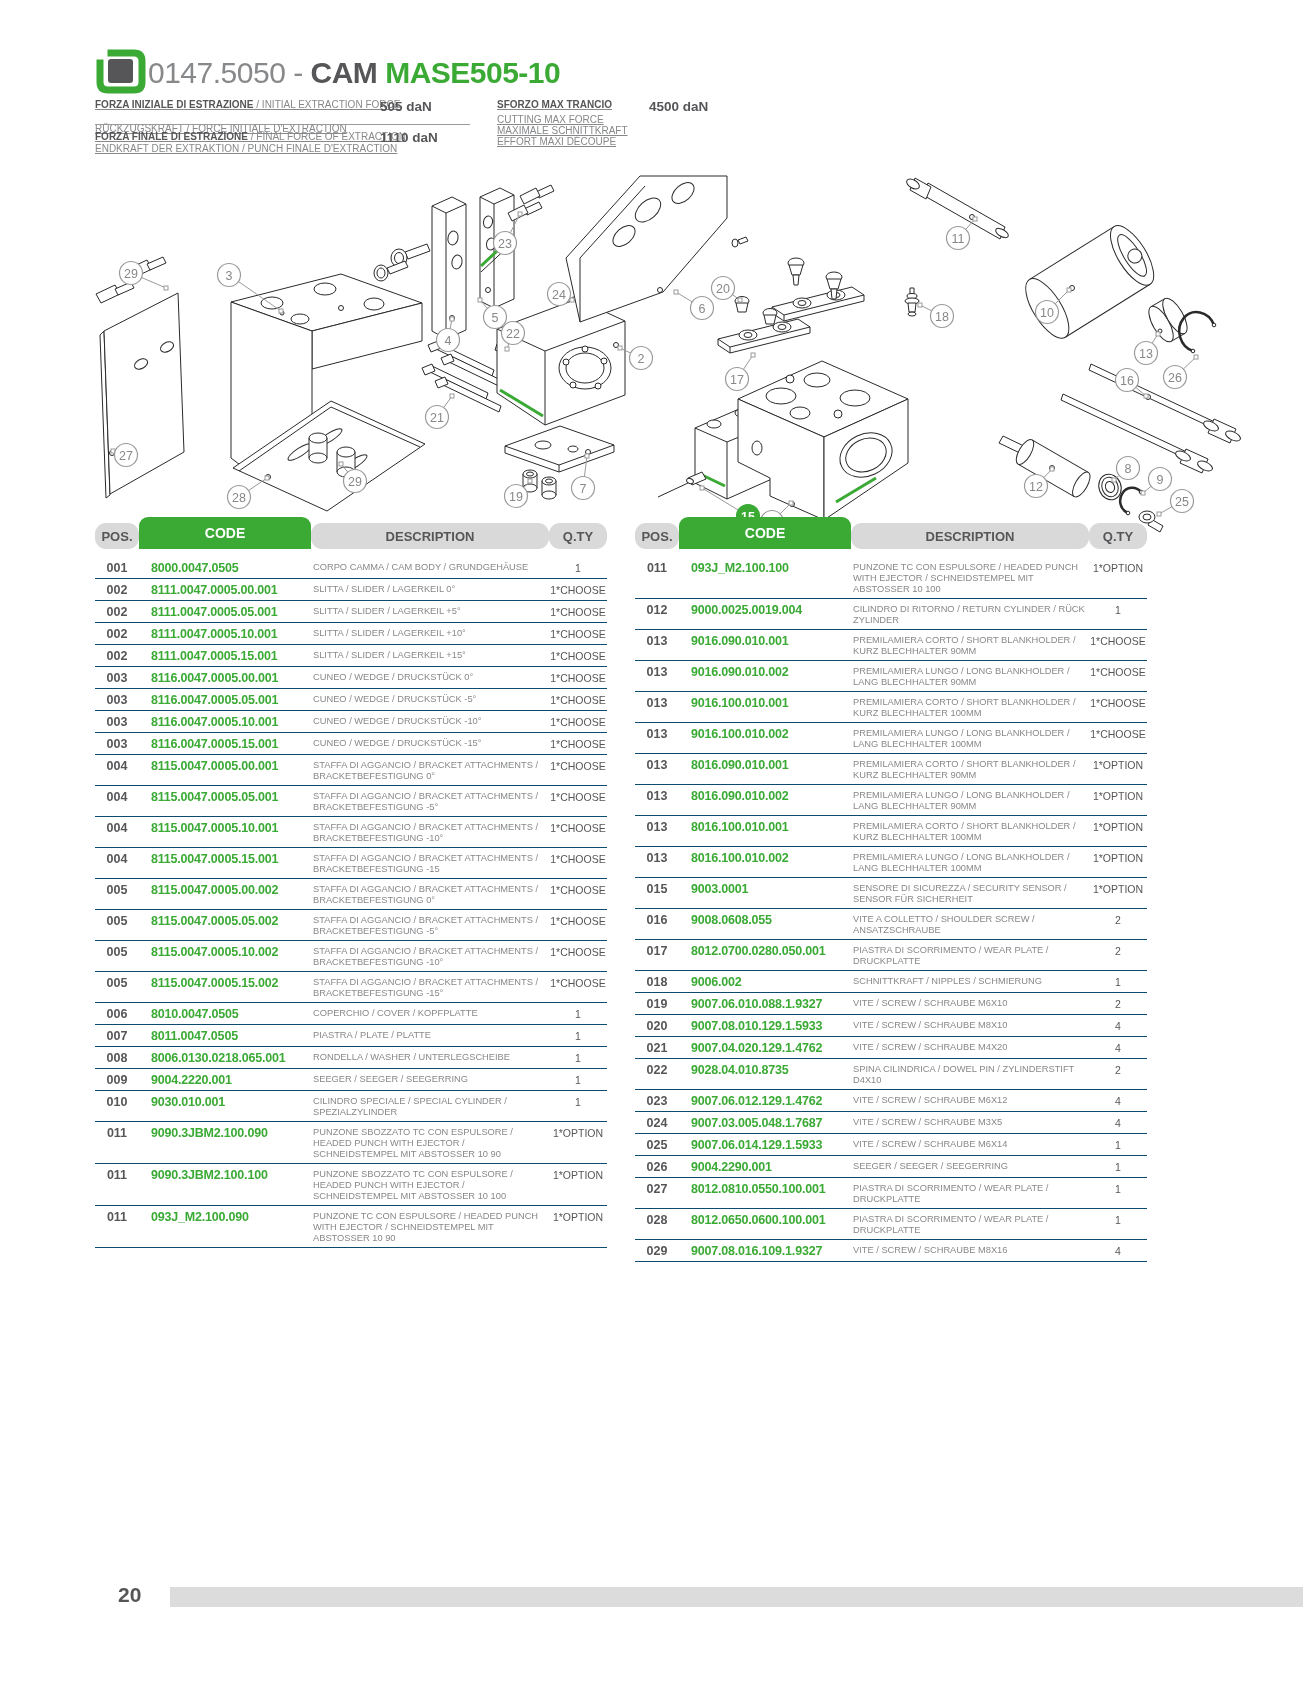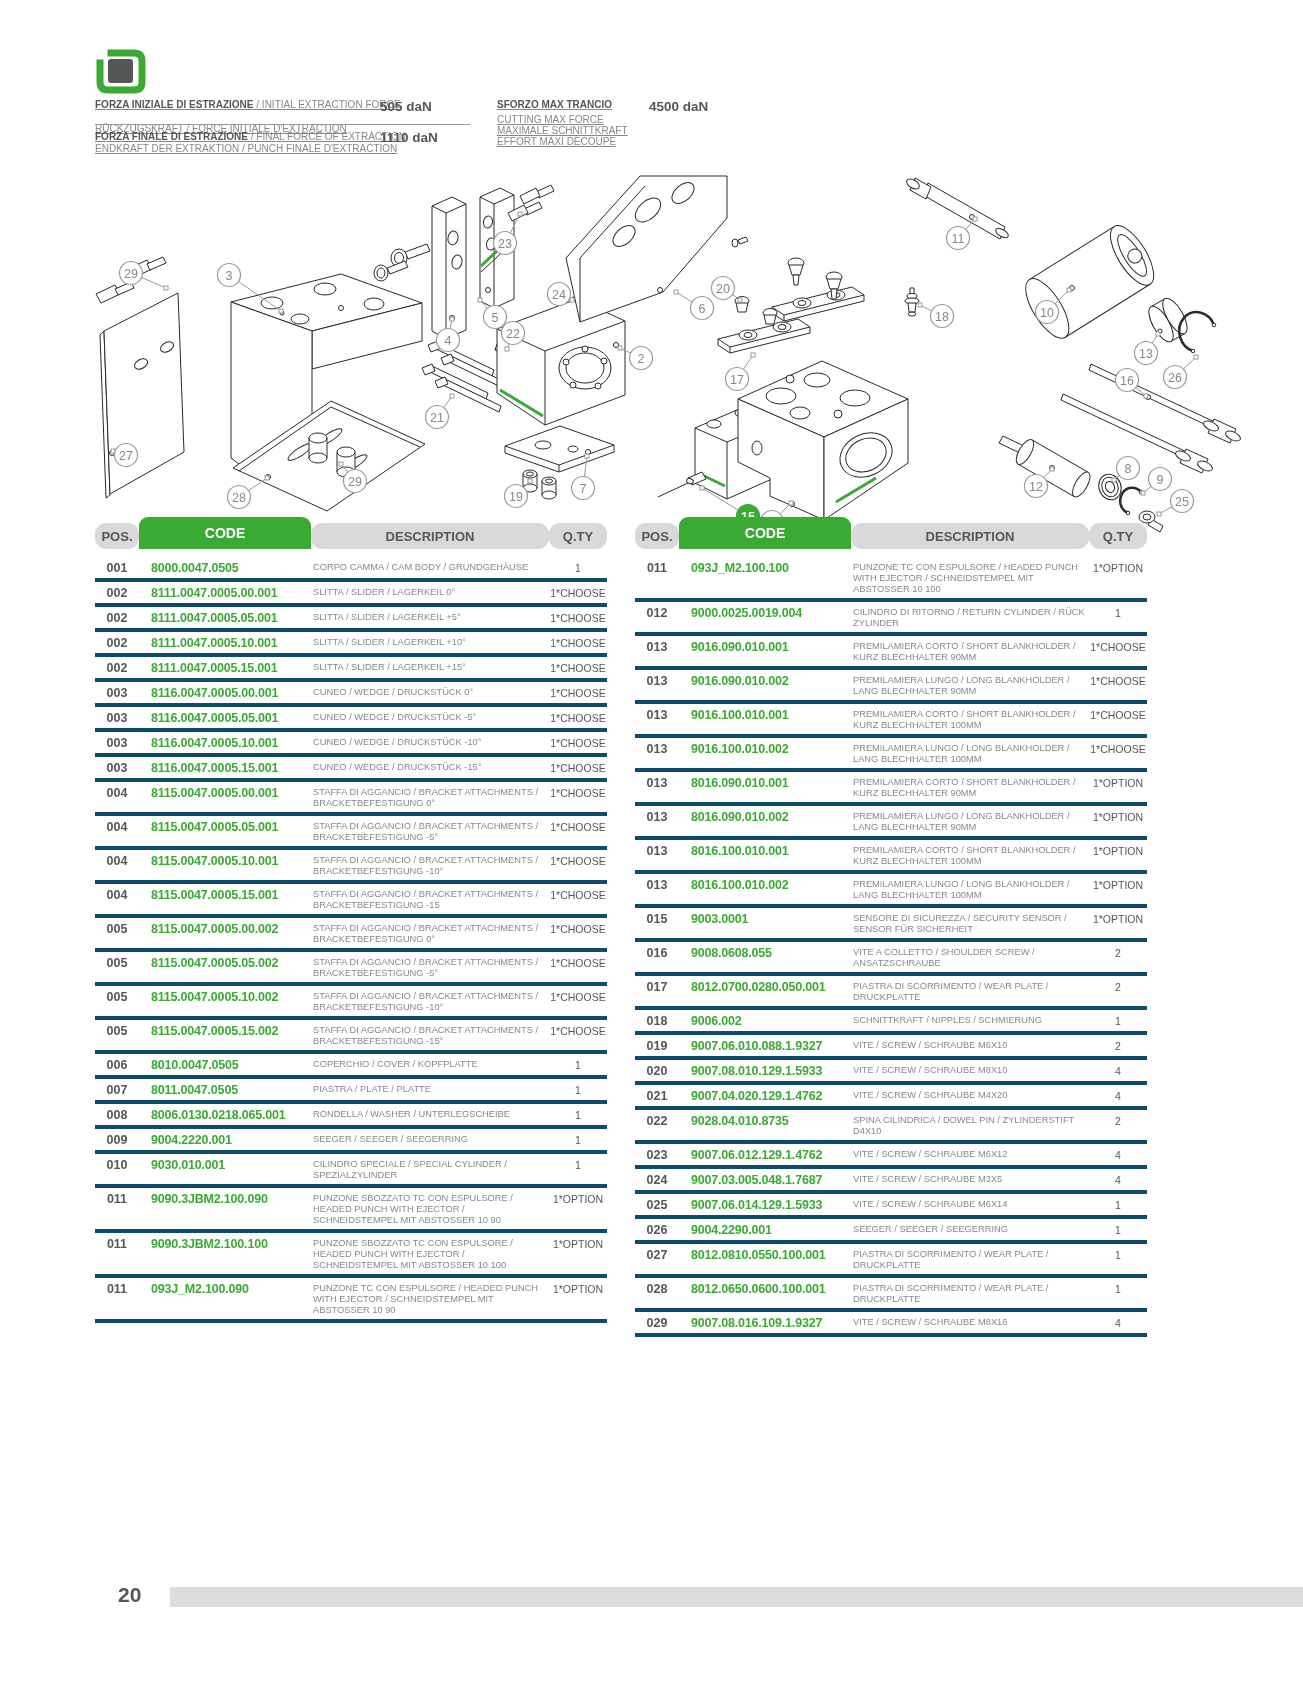--- a/index.html
+++ b/index.html
@@ -17,21 +17,21 @@
   
   .tbl{position:absolute;width:512px;}
   .tbl-head{display:flex;align-items:flex-end;height:32px;}
   .th{box-sizing:border-box;height:26px;background:#d9d9d9;color:#565659;font-weight:bold;
       font-size:13px;display:flex;align-items:center;justify-content:center;border-radius:11px;}
   .th.h-pos{width:44px;}
   .th.h-code{width:172px;height:32px;background:#3aaa35;color:#fff;border-radius:9px 9px 0 0;font-size:14px;}
   .th.h-desc{width:238px;}
   .th.h-qty{width:58px;}
   .tbl-body{margin-top:8px;}
-  .row{display:flex;align-items:flex-start;border-bottom:4px solid #0c4a6e;
+  .row{display:flex;align-items:flex-start;border-bottom:1px solid #0c4a6e;
        padding:4px 0 3px 0;min-height:21px;box-sizing:border-box;}
   .cell{box-sizing:border-box;}
   .cell.pos{width:44px;text-align:center;font-weight:bold;font-size:12.5px;color:#565659;}
   .cell.code{width:172px;padding-left:12px;font-weight:bold;font-size:12.5px;color:#3aaa35;letter-spacing:-0.2px;}
   .cell.desc{width:238px;padding:1px 4px 0 2px;font-size:9.3px;line-height:11px;color:#87888a;}
   .cell.qty{width:58px;text-align:center;font-size:10.5px;color:#565659;padding-top:1px;}
   
   .page-num{font-size:21px;font-weight:bold;color:#565659;}
   .footer-bar{background:#dcdcdc;}
   
@@ -40,20 +40,23 @@
 </style>
 </head>
 <body>
 
 <div id="page">
 
   <svg class="abs" style="left:95px;top:48px;" width="52" height="48" viewBox="0 0 52 48">
     <path d="M16 5 H39 Q47 5 47 13 V34 Q47 42 39 42 H13 Q5 42 5 34 V15" fill="none" stroke="#3aaa35" stroke-width="7" stroke-linecap="square"></path>
     <rect x="13" y="11" width="25" height="24" rx="3" fill="#565659"></rect>
   </svg>
+  <div class="abs title" style="left:148px;top:56px;">
+    <span>0147.5050 - </span><span class="t-cam">CAM </span><span class="t-model">MASE505-10</span>
+  </div>
 
   <div class="abs spec-line" style="left:95px;top:99px;">
     <b>FORZA INIZIALE DI ESTRAZIONE</b><span> / INITIAL EXTRACTION FORCE</span>
   </div>
   <div class="abs spec-line" style="left:95px;top:111px;margin-top:12px;">RÜCKZUGSKRAFT / FORCE INITIALE D'EXTRACTION</div>
   <div class="abs spec-val" style="left:380px;top:99px;width:90px;">505 daN</div>
   <div class="abs spec-sep" style="left:95px;top:124px;width:375px;"></div>
   <div class="abs spec-line" style="left:95px;top:131px;">
     <b>FORZA FINALE DI ESTRAZIONE</b><span> / FINAL FORCE OF EXTRACTION</span>
   </div>

